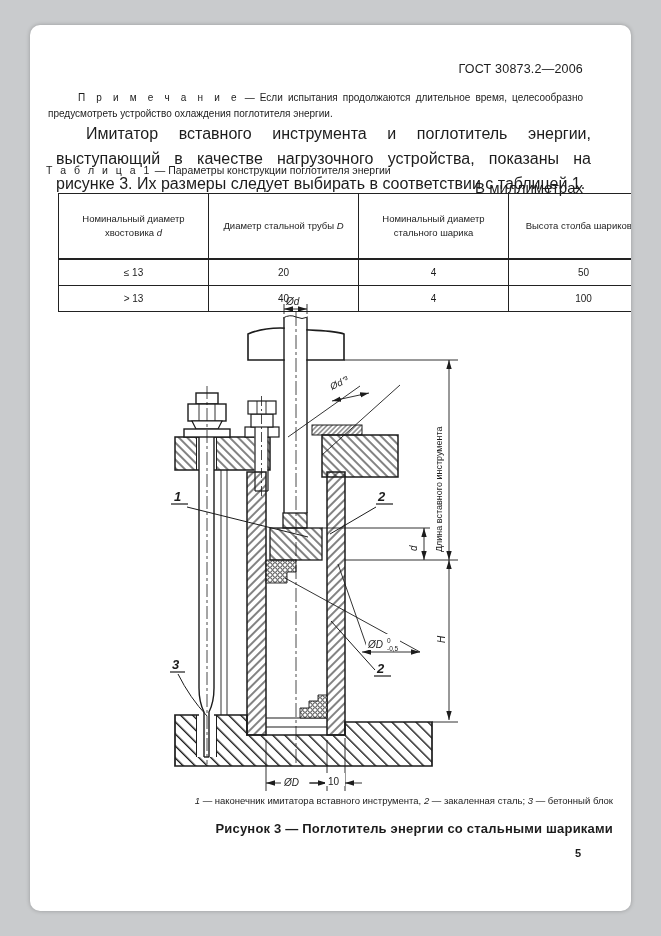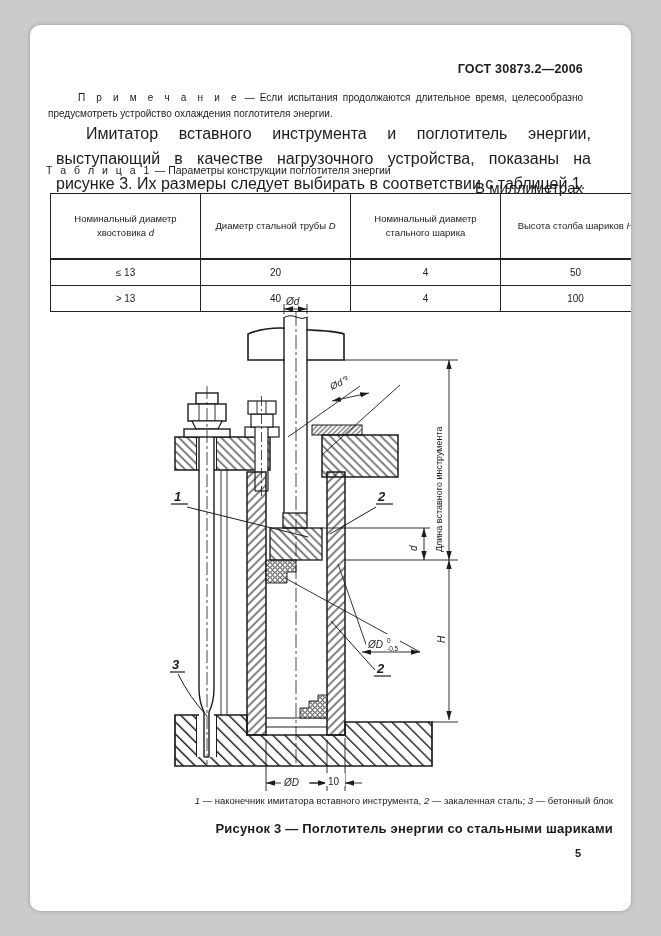--- a/index.html
+++ b/index.html
@@ -10,29 +10,29 @@
     color:#1c1c1c;
     position:relative;
     -webkit-font-smoothing:antialiased;
   }
   .page{
     position:absolute;left:30px;top:25px;width:601px;height:886px;
     background:#ffffff;border-radius:10px;box-shadow:0 0 4px rgba(0,0,0,.25);
     overflow:hidden;
   }
   .abs{position:absolute;}
-  .doc-header{top:37px;right:48px;font-size:12.5px;font-weight:bold;letter-spacing:.2px;}
+  .doc-header{top:37px;right:48px;font-size:12.5px;font-weight:normal;letter-spacing:.2px;}
   .note{top:65px;left:18px;width:535px;font-size:10px;line-height:1.6;text-align:justify;text-indent:30px;}
   .note .sp{letter-spacing:3px;}
   .para{top:97px;left:26px;width:535px;font-size:16px;line-height:1.55;text-align:justify;text-indent:30px;}
   .tbl-title{top:139px;left:16px;width:537px;font-size:10.5px;}
   .tbl-title .sp{letter-spacing:2.5px;}
   .units{top:154px;right:48px;font-size:15px;}
   table.gost{
-    position:absolute;top:168px;left:20px;width:601px;
+    position:absolute;top:168px;left:28px;width:601px;
     border-collapse:collapse;table-layout:fixed;
   }
   table.gost th, table.gost td{
     border:1px solid #222;
     text-align:center;vertical-align:middle;
     padding:2px 6px;
   }
   table.gost{border:1.5px solid #222;}
   table.gost th{
     font-weight:normal;font-size:9.5px;line-height:1.45;height:60px;

